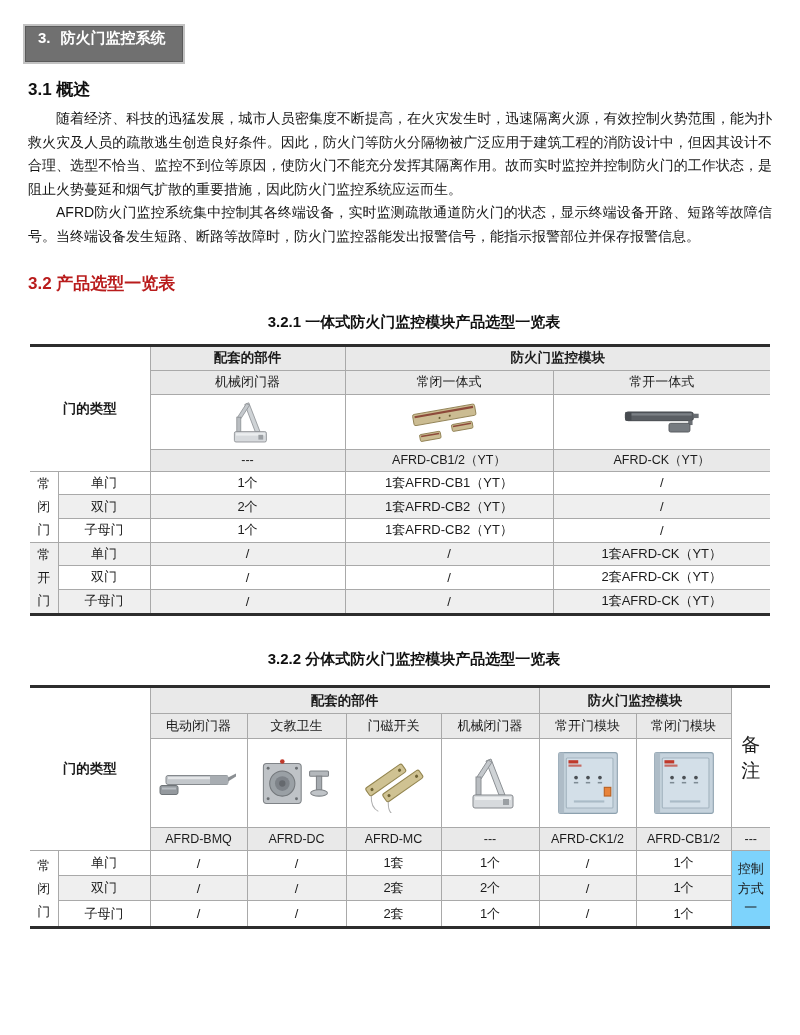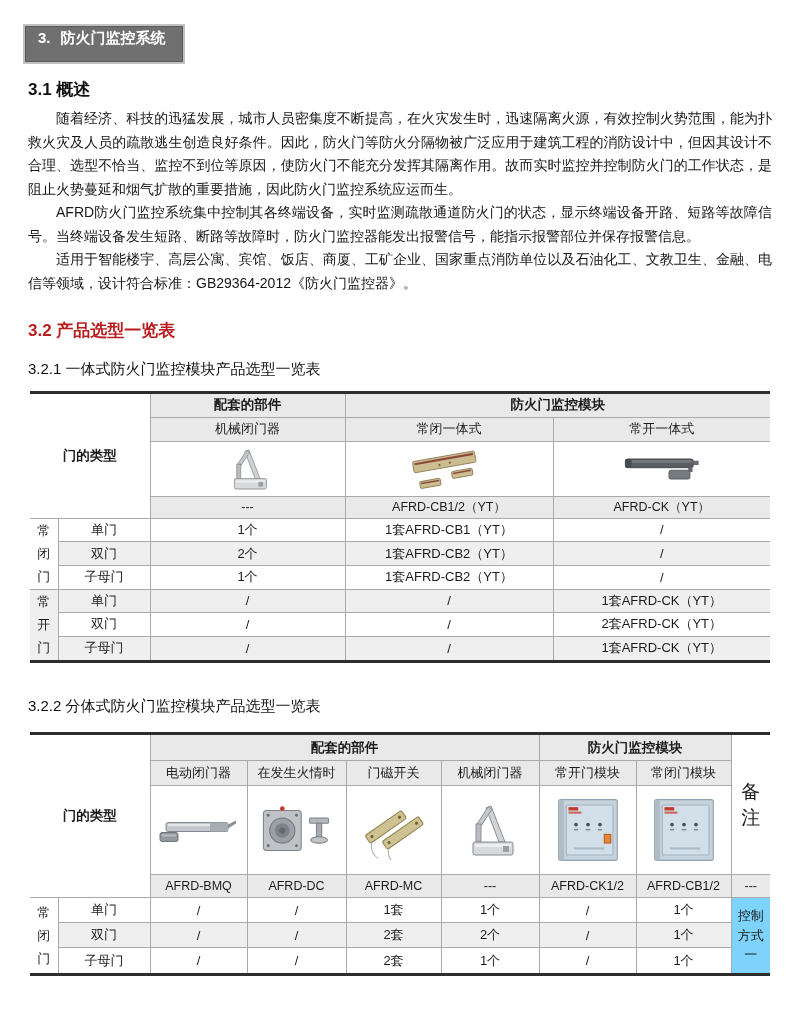--- a/index.html
+++ b/index.html
@@ -15,21 +15,21 @@
     border:1px solid #5a5a5a;outline:2px solid #c2c2c2;
   }
   .section-box .num{margin-right:10px;}
   h2.ov{margin:16px 0 6px 28px;font-size:17px;font-weight:700;color:#111;}
   .paras{margin:0 28px;}
   .paras p{
     margin:0;font-size:14px;line-height:23.5px;text-align:justify;
     text-indent:2em;color:#161616;
   }
   h2.sel{margin:24px 0 0 28px;font-size:17px;font-weight:700;color:#b91c1c;}
-  h3.sub{margin:18px 0 0 28px;font-size:15px;font-weight:400;color:#111;}
+  h3.sub{margin:18px 0 0 28px;font-size:15px;font-weight:700;color:#111;text-align:center;}
   .tbl-wrap{margin:12px 30px 0 30px;width:740px;
     border-top:3px solid #2d2d2d;border-bottom:3px solid #2d2d2d;}
   table.ptable{border-collapse:collapse;border:hidden;table-layout:fixed;width:740px;}
   .ptable th,.ptable td{
     border:1px solid #a9a9a9;text-align:center;vertical-align:middle;
     padding:1px 2px;font-size:13px;font-weight:400;color:#1b1b1b;overflow:hidden;
   }
   .ptable .hd{background:#e9e9e9;}
   .ptable th.grp{font-weight:700;font-size:13.5px;}
   .ptable td.doortype{font-weight:700;font-size:13.5px;background:#fff;}
@@ -53,21 +53,20 @@
 
 <div class="section-box">
   <span class="num">3.</span><span>防火门监控系统</span>
 </div>
 
 
 <h2 class="ov">3.1 概述</h2>
 <div class="paras">
   <p>随着经济、科技的迅猛发展，城市人员密集度不断提高，在火灾发生时，迅速隔离火源，有效控制火势范围，能为扑救火灾及人员的疏散逃生创造良好条件。因此，防火门等防火分隔物被广泛应用于建筑工程的消防设计中，但因其设计不合理、选型不恰当、监控不到位等原因，使防火门不能充分发挥其隔离作用。故而实时监控并控制防火门的工作状态，是阻止火势蔓延和烟气扩散的重要措施，因此防火门监控系统应运而生。</p>
   <p>AFRD防火门监控系统集中控制其各终端设备，实时监测疏散通道防火门的状态，显示终端设备开路、短路等故障信号。当终端设备发生短路、断路等故障时，防火门监控器能发出报警信号，能指示报警部位并保存报警信息。</p>
-  <p>适用于智能楼宇、高层公寓、宾馆、饭店、商厦、工矿企业、国家重点消防单位以及石油化工、文教卫生、金融、电信等领域，设计符合标准：GB29364-2012《防火门监控器》。</p>
 </div>
 
 
 <h2 class="sel">3.2 产品选型一览表</h2>
 
 
 <h3 class="sub">3.2.1 一体式防火门监控模块产品选型一览表</h3>
 <div class="tbl-wrap">
 <table class="ptable t1">
   <colgroup>
@@ -188,21 +187,21 @@
       </colgroup>
   <tbody>
         <tr class="r-group">
     <td class="doortype" colspan="2" rowspan="4">门的类型</td>
     <th class="hd grp" colspan="4">配套的部件</th>
     <th class="hd grp" colspan="2">防火门监控模块</th>
     <td class="remark-hd" rowspan="3">备注</td>
   </tr>
   <tr class="r-sub">
     <th class="hd">电动闭门器</th>
-    <th class="hd">在发生火情时</th>
+    <th class="hd">文教卫生</th>
     <th class="hd">门磁开关</th>
     <th class="hd">机械闭门器</th>
     <th class="hd">常开门模块</th>
     <th class="hd">常闭门模块</th>
   </tr>
   <tr class="r-img">
     <td class="img-cell">
       <svg width="90" height="60" viewBox="0 0 90 55">
         <rect x="12" y="20" width="62" height="9" rx="2" fill="#c3c7cb" stroke="#85898d"></rect>
         <rect x="14" y="21.5" width="58" height="2.2" fill="#e4e6e8"></rect>

